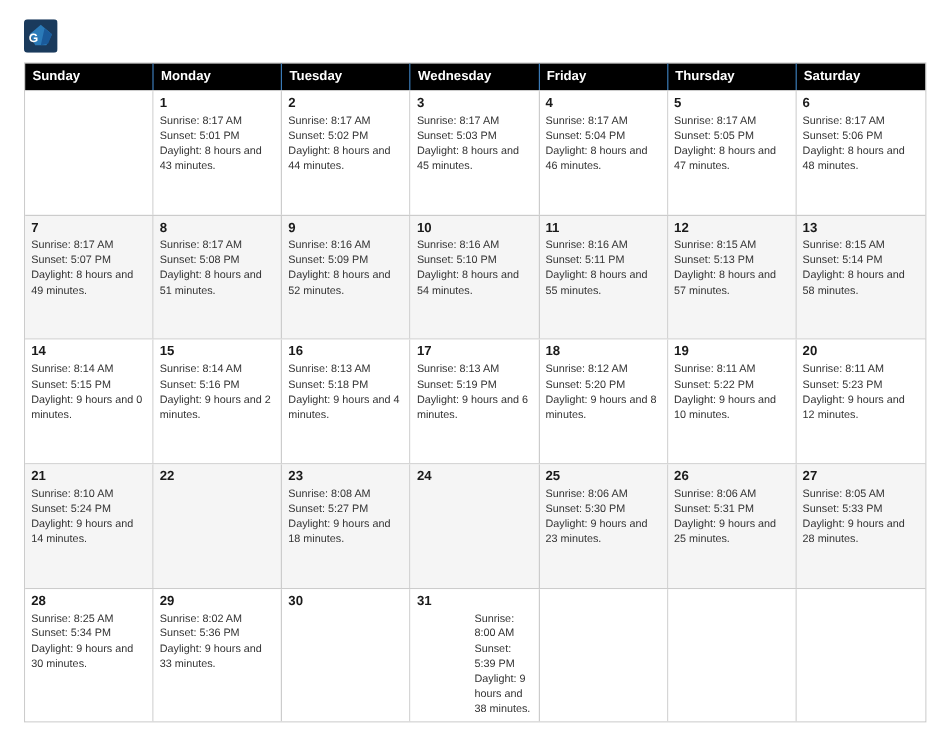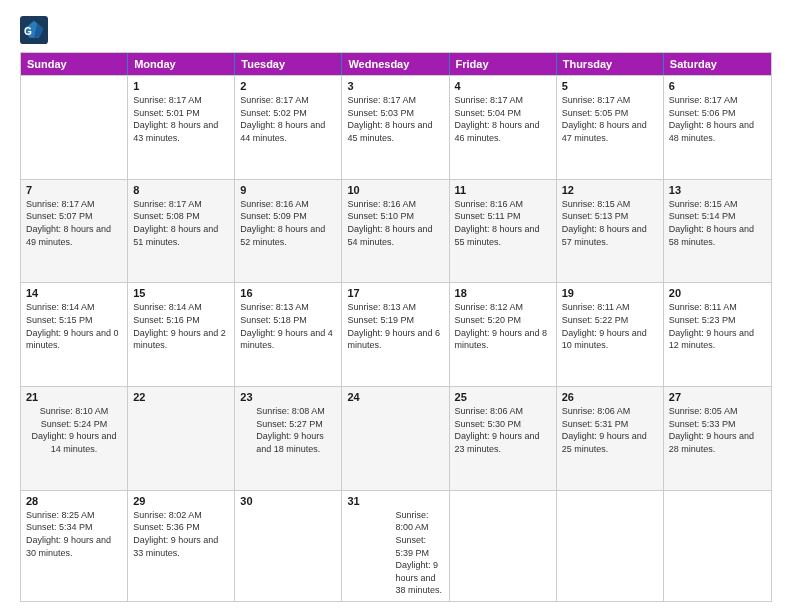--- a/index.html
+++ b/index.html
@@ -57,21 +57,21 @@
     }
     .calendar {
       flex: 1;
       display: flex;
       flex-direction: column;
       border: 1px solid #ccc;
     }
     .cal-header {
       display: grid;
       grid-template-columns: repeat(7, 1fr);
-      background: #a21caf;
+      background: #000000;
     }
     .cal-header-cell {
       color: #fff;
       font-size: 11px;
       font-weight: bold;
       padding: 5px 6px;
       text-align: left;
       border-right: 1px solid #3a7ab6;
     }
     .cal-header-cell:last-child { border-right: none; }
@@ -272,30 +272,30 @@
           <div class="cal-cell">
             <div class="cell-day">20</div>
             <div class="cell-info" style="white-space: pre-line;">Sunrise: 8:11 AM
 Sunset: 5:23 PM
 Daylight: 9 hours and 12 minutes.</div>
           </div>
         </div>
         <div class="cal-row">
           <div class="cal-cell">
             <div class="cell-day">21</div>
-            <div class="cell-info" style="white-space: pre-line; text-align: center;">Sunrise: 8:10 AM
+            <div class="cell-info" style="white-space: pre-line;">Sunrise: 8:10 AM
 Sunset: 5:24 PM
 Daylight: 9 hours and 14 minutes.</div>
           </div>
           <div class="cal-cell">
             <div class="cell-day">22</div>
           </div>
           <div class="cal-cell">
             <div class="cell-day">23</div>
-            <div class="cell-info" style="white-space: pre-line; margin-left: 16px;">Sunrise: 8:08 AM
+            <div class="cell-info" style="white-space: pre-line;">Sunrise: 8:08 AM
 Sunset: 5:27 PM
 Daylight: 9 hours and 18 minutes.</div>
           </div>
           <div class="cal-cell">
             <div class="cell-day">24</div>
           </div>
           <div class="cal-cell">
             <div class="cell-day">25</div>
             <div class="cell-info" style="white-space: pre-line;">Sunrise: 8:06 AM
 Sunset: 5:30 PM

